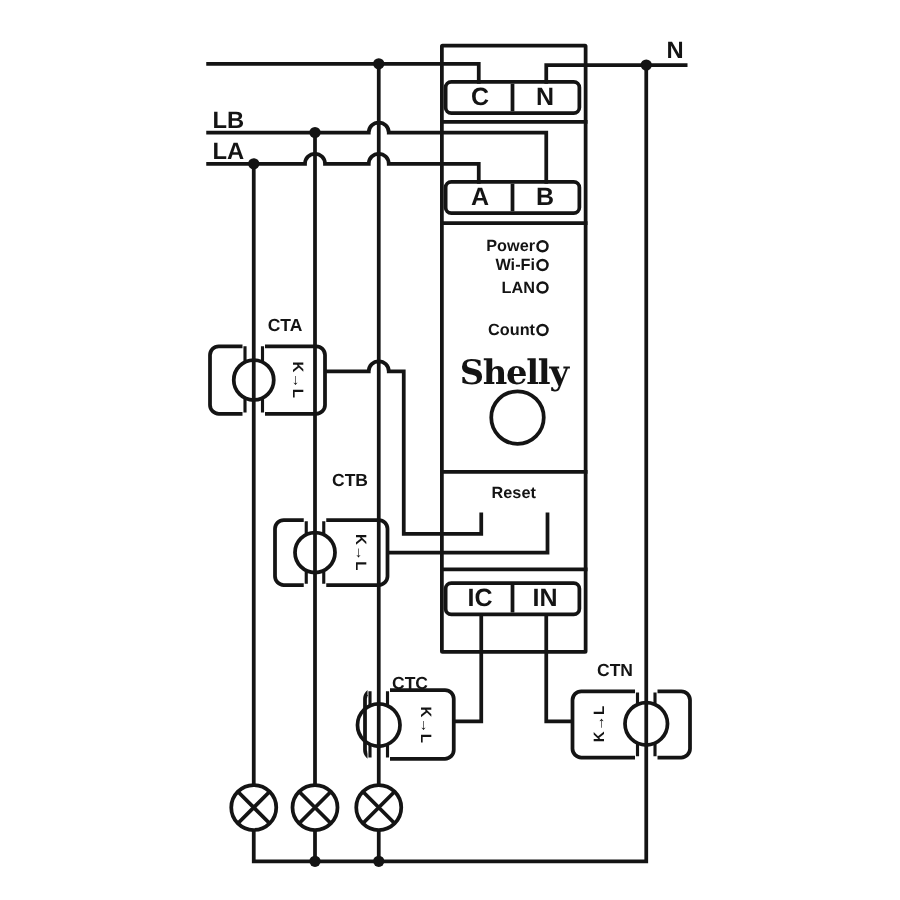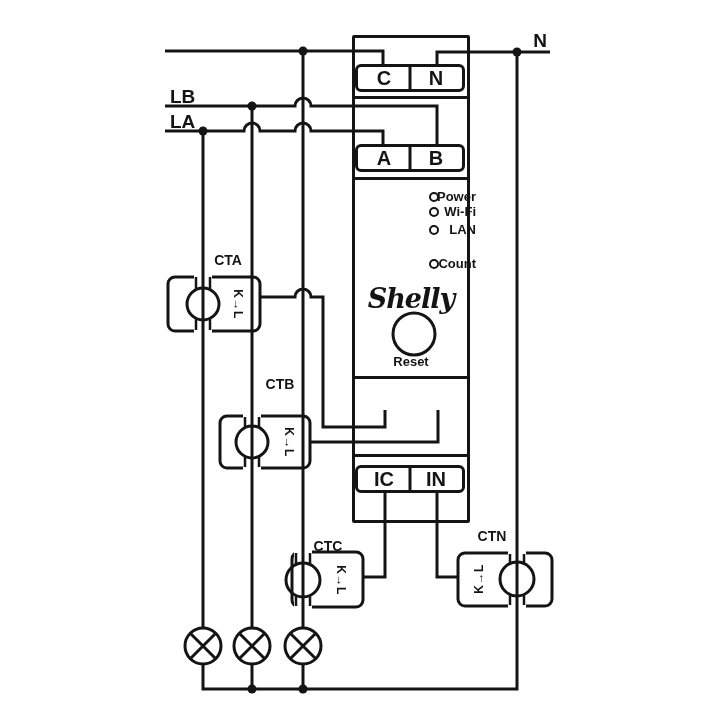--- a/index.html
+++ b/index.html
@@ -2,27 +2,27 @@
 <html><head>
 <meta charset="utf-8">
 <style>
   html,body{margin:0;padding:0;background:#fff;}
   .stage{position:relative;width:720px;height:720px;background:#ffffff;overflow:hidden;
          font-family:"Liberation Sans",sans-serif;color:#141414;}
   .stage svg{position:absolute;left:0;top:0;z-index:1;}
   .lbl{position:absolute;z-index:3;font-weight:bold;white-space:nowrap;}
   .linelabel{font-size:19px;line-height:19px;}
   .ctlabel{font-size:14px;line-height:17px;width:60px;text-align:center;}
-  .ledlabel{font-size:13px;line-height:14px;left:352px;width:76px;text-align:right;margin-left:48px;}
+  .ledlabel{font-size:13px;line-height:14px;left:352px;width:76px;text-align:right;}
   .kl{font-size:12px;line-height:12px;letter-spacing:.5px;}
   .kl.cw{transform:translate(-50%,-50%) rotate(90deg);}
   .kl.ccw{transform:translate(-50%,-50%) rotate(-90deg);}
   .brand{left:352px;width:118px;text-align:center;font-family:"DejaVu Serif",serif;
-         font-style:italic;font-size:27px;line-height:27px;letter-spacing:-1px;}
-  .resetlbl{left:352px;width:118px;text-align:center;font-size:13px;}
+         font-size:27px;line-height:27px;letter-spacing:-1px;}
+  .resetlbl{left:352px;width:118px;text-align:center;font-size:13px;margin-top:32px;}
   .device{position:absolute;z-index:2;left:352px;top:35px;width:118px;height:488px;
           border:3px solid #141414;border-radius:2px;box-sizing:border-box;background:transparent;}
   .divider{position:absolute;z-index:2;left:352px;width:118px;height:3px;background:#141414;}
   .strip{position:absolute;z-index:2;left:355px;width:110px;height:28px;border:3px solid #141414;
          border-radius:6px;box-sizing:border-box;display:flex;background:transparent;}
   .cell{flex:1;display:flex;align-items:center;justify-content:center;
         font-weight:bold;font-size:20px;line-height:20px;}
   .strip .mid{position:absolute;left:50%;top:0;width:3px;height:100%;
               transform:translateX(-50%);background:#141414;}
 </style>

